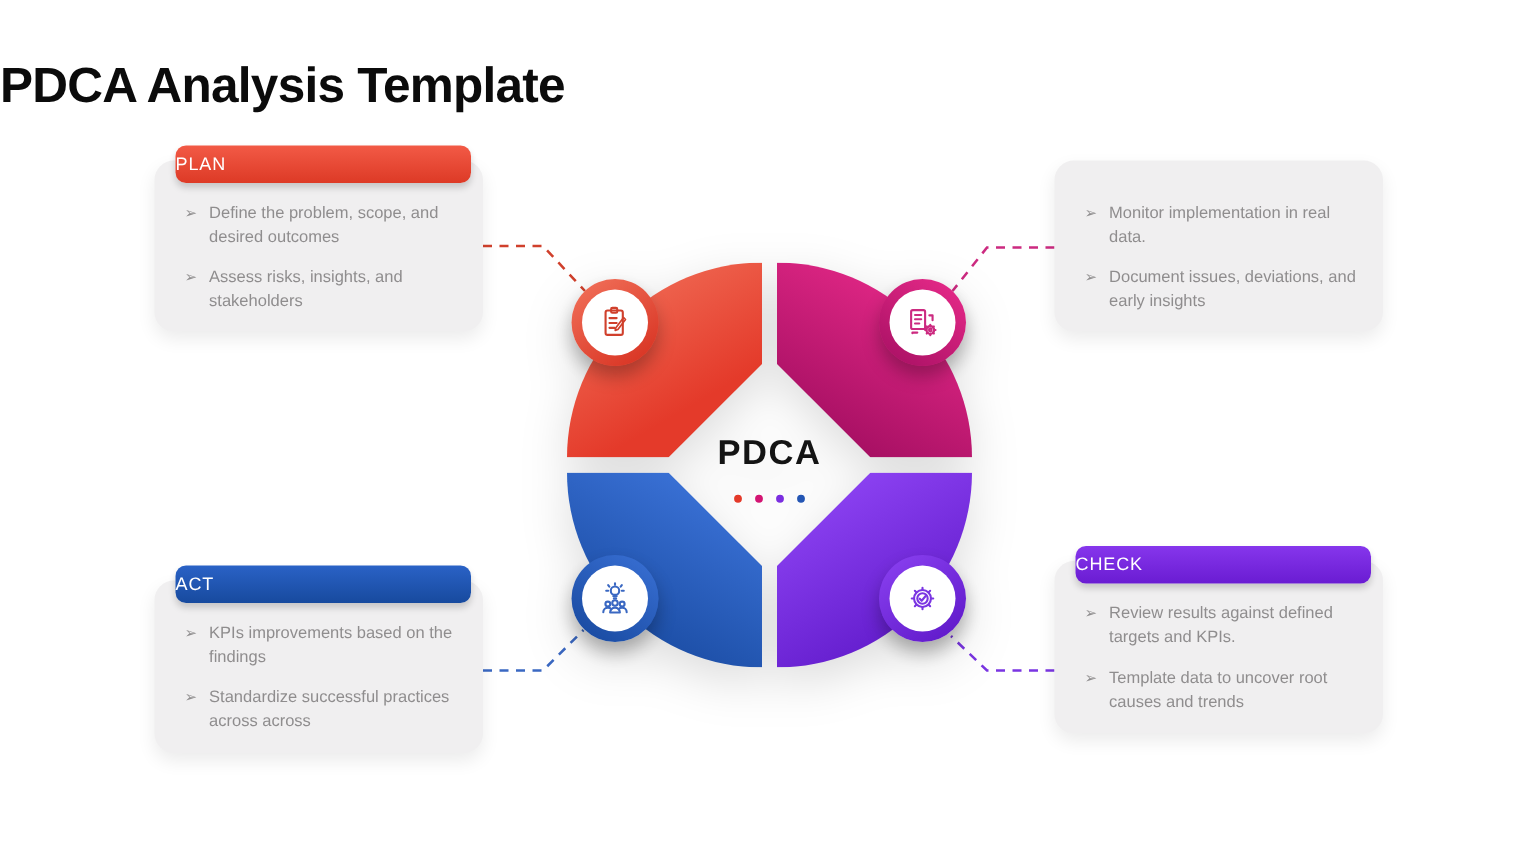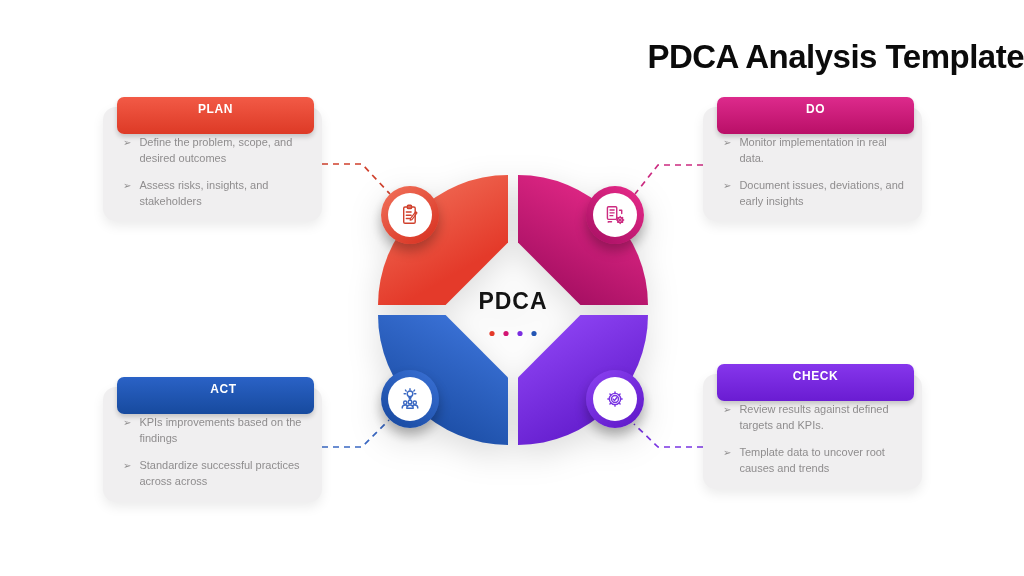--- a/index.html
+++ b/index.html
@@ -2,43 +2,43 @@
 <html><head>
 <meta charset="utf-8">
 <style>
   * { margin:0; padding:0; box-sizing:border-box; }
   html,body { background:#ffffff; }
   body { font-family:"Liberation Sans", sans-serif; }
   .stage { position:relative; width:1024px; height:576px; background:#ffffff; overflow:hidden; }
 
   .page-title {
     position:absolute; top:38px; left:0; width:100%;
-    text-align:right; font-size:33px; font-weight:bold; color:#0b0b0b;
+    text-align:left; font-size:33px; font-weight:bold; color:#0b0b0b;
     letter-spacing:-0.5px;
   }
 
   
   .connectors { position:absolute; top:0; left:0; width:1024px; height:576px; pointer-events:none; }
   .connectors polyline { fill:none; stroke-width:1.7; stroke-dasharray:6 5; }
 
   
   .card {
     position:absolute; width:219px; height:114px;
     background:#f0eff0; border-radius:13px;
     box-shadow:0 5px 12px rgba(0,0,0,0.08);
   }
   .card-header {
-    position:absolute; top:-10px; left:14px; right:8px; height:37px;
-    border-radius:7px; color:#ffffff; font-size:12px; font-weight:bold;
-    letter-spacing:0.6px; text-align:center; line-height:24px;
+    position:absolute; top:-10px; left:14px; right:8px; height:25px;
+    border-radius:7px; color:#ffffff; font-size:12px; font-weight:normal;
+    letter-spacing:0.6px; line-height:24px;
     box-shadow:0 3px 5px rgba(0,0,0,0.18);
   }
   .card.plan  .card-header { background:linear-gradient(180deg,#f25a46,#dd3a26); }
   .card.do    .card-header { background:linear-gradient(180deg,#dd2a8c,#b90f67); }
-  .card.act   .card-header { background:linear-gradient(180deg,#2a62c6,#174a9e);padding-left:16px; }
+  .card.act   .card-header { background:linear-gradient(180deg,#2a62c6,#174a9e); }
   .card.check .card-header { background:linear-gradient(180deg,#8636ec,#6a1cd2); }
 
   .card ul { list-style:none; padding:28px 12px 10px 20px; }
   .card li { display:flex; gap:8px; margin-bottom:11px; font-size:11px; line-height:1.45; color:#8f8d8e; }
   .card li .marker { font-family:"DejaVu Sans","Liberation Sans",sans-serif; font-size:10px; line-height:1.6; color:#8f8d8e; }
 
   .card.plan  { left:103px; top:107px; }
   .card.do    { left:703px; top:107px; }
   .card.act   { left:103px; top:387px; height:115px; }
   .card.check { left:703px; top:374px; height:115px; }
@@ -97,21 +97,20 @@
           <span>Define the problem, scope, and desired outcomes</span>
         </li>
       <li>
           <span class="marker">➢</span>
           <span>Assess risks, insights, and stakeholders</span>
         </li>
     </ul>
   </div>
 
   <div class="card do">
-    <div class="card-header">DO</div>
     <ul>
       <li>
           <span class="marker">➢</span>
           <span>Monitor implementation in real data.</span>
         </li>
       <li>
           <span class="marker">➢</span>
           <span>Document issues, deviations, and early insights</span>
         </li>
     </ul>

